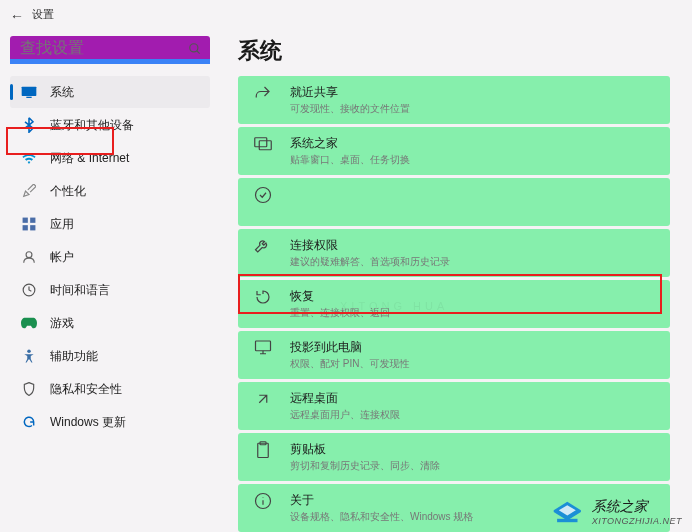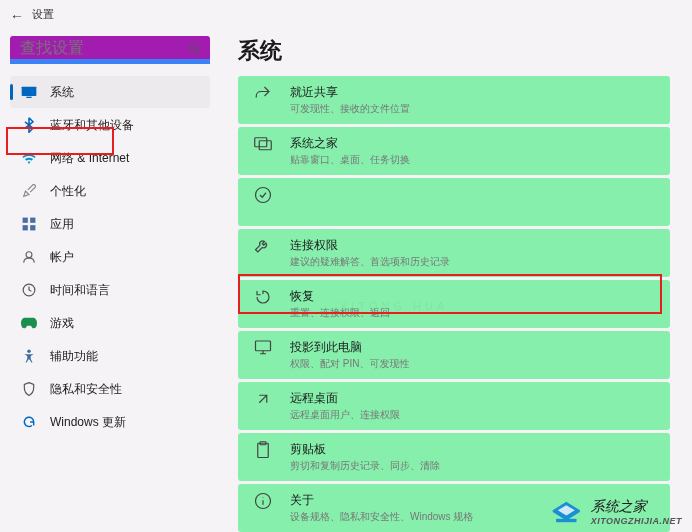--- a/index.html
+++ b/index.html
@@ -26,21 +26,21 @@
 .main { flex: 1; padding: 8px 22px 0 18px; overflow-y: auto; }
 .main h1 { font-size: 22px; font-weight: 600; color: #1a1a1a; margin-bottom: 10px; }
 .settings { list-style: none; }
 .settings li { display: flex; align-items: flex-start; background: #86efac; border-radius: 3px; padding: 8px 14px; margin-bottom: 3px; min-height: 48px; }
 .settings .sicon2 { width: 22px; margin-right: 16px; color: #444; display: flex; align-items: center; justify-content: center; }
 .settings .txt .title { font-size: 12px; color: #1a1a1a; }
 .settings .txt .sub { font-size: 10px; color: #777; margin-top: 1px; }
 .watermark { position: absolute; right: 10px; bottom: 6px; display: flex; align-items: center; gap: 6px; }
 .watermark .logo { width: 34px; height: 28px; }
 .watermark .wtxt .l1 { font-size: 14px; font-weight: 400; color: #1a1a1a; font-style: italic; }
-.watermark .wtxt .l2 { font-size: 9px; color: #555; font-style: italic; letter-spacing: 0.5px; font-weight: bold; }
+.watermark .wtxt .l2 { font-size: 9px; color: #555; font-style: italic; letter-spacing: 0.5px; }
 .faint { position:absolute; left:340px; top:300px; font-size:11px; color:rgba(0,0,0,0.05); letter-spacing:4px; pointer-events:none;}
 svg { display: block; }
 </style>
 </head>
 <body>
 
 <div class="header">
   <span class="back-btn">←</span>
   <span>设置</span>
 </div>

